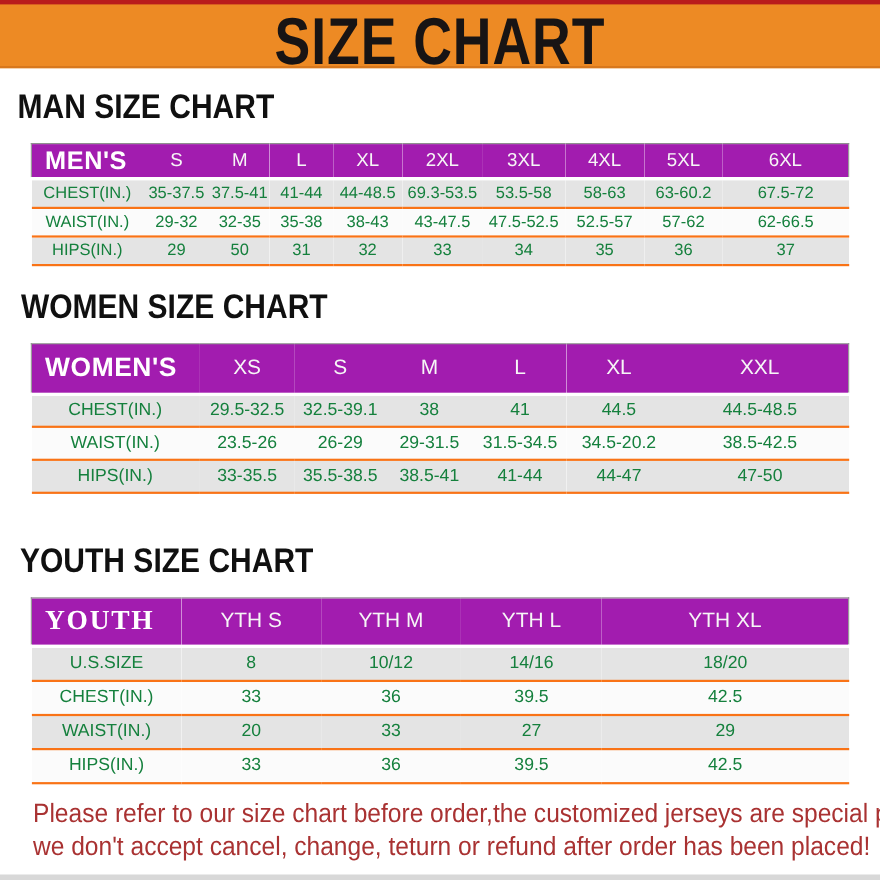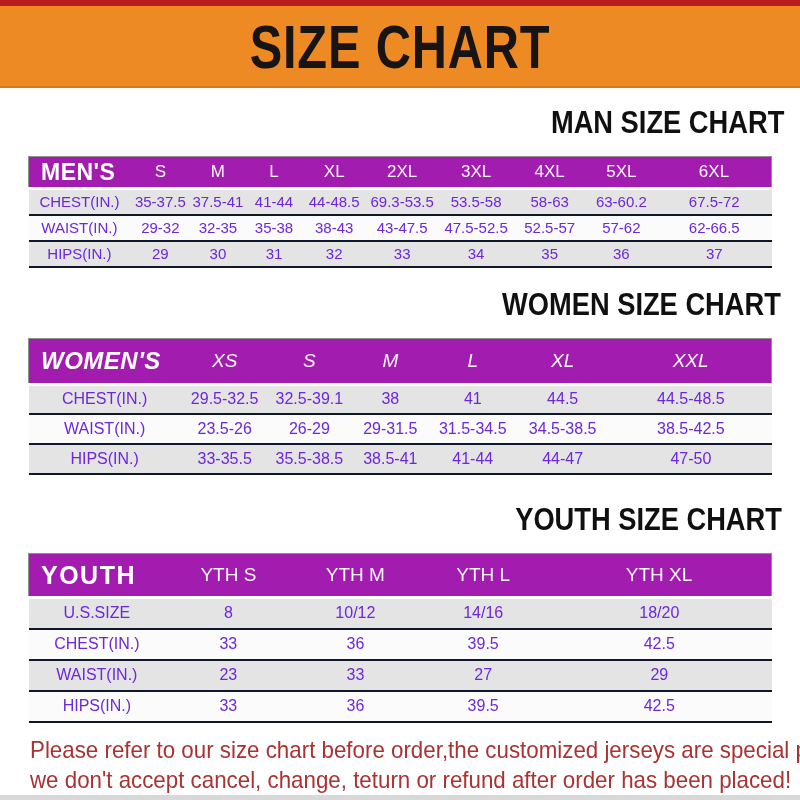--- a/index.html
+++ b/index.html
@@ -6,78 +6,78 @@
   body{
     width:800px;height:800px;
     background:#ffffff;
     font-family:"Liberation Sans", sans-serif;
     overflow:hidden;
   }
   .page{position:relative;width:800px;height:800px;background:#ffffff;}
 
   
   .banner{
-    height:88px;
+    height:62px;
     background:#ED8A24;
-    border-top:6px solid #b91c1c;
+    border-top:4px solid #b91c1c;
     border-bottom:2px solid #D8781D;
-    display:flex;align-items:center;justify-content:center;
+    display:flex;justify-content:center;
     box-sizing:border-box;
   }
   .banner-title{
     display:inline-block;
     font-size:58px;font-weight:bold;color:#181414;
     transform:scale(0.84,1.04);
     letter-spacing:1px;white-space:nowrap;
   }
 
   
-  .section-heading{text-align:right;line-height:38px;height:38px;}
+  .section-heading{text-align:left;line-height:38px;height:38px;}
   .section-heading > span{
     display:inline-block;font-weight:bold;font-size:31px;color:#101010;
     transform:scaleX(0.88);white-space:nowrap;
   }
   .h-man{margin-top:16px;}
-  .h-women{margin-top:18px;padding-left:23px;}
-  .h-youth{margin-top:26px;}
+  .h-women{margin-top:18px;}
+  .h-youth{margin-top:42px;}
 
   
   table.size-table{
     width:744px;margin:14px auto 0 auto;
     border-collapse:collapse;table-layout:fixed;
   }
   .size-table th,.size-table td{
     padding:0;text-align:center;vertical-align:middle;
     overflow:hidden;white-space:nowrap;
   }
   .size-table thead tr{
     background:#a21caf;color:#f6f6f6;
     border:1px solid #8f8f8f;border-bottom:3px solid #ffffff;
   }
   .size-table thead th.bar-label{
     text-align:left;padding-left:12px;
     font-weight:bold;letter-spacing:0.5px;color:#ffffff;
   }
-  .size-table tbody tr{border-bottom:2px solid #0f172a;color:#6d28d9;}
+  .size-table tbody tr{border-bottom:2px solid #f97316;color:#15803d;}
   .r-gray{background:#E4E4E4;}
   .r-white{background:#FBFBFB;}
 
   .men thead tr{height:32px;}
   .men thead th{font-size:17px;font-weight:normal;}
   .men thead th.bar-label{font-size:23px;}
   .men tbody tr{height:26px;font-size:15px;}
 
   .women thead tr{height:46px;}
-  .women thead th{font-size:19px;font-weight:normal;font-style:italic;}
+  .women thead th{font-size:19px;font-weight:normal;}
   .women thead th.bar-label{font-size:24px;}
   .women tbody tr{height:30px;font-size:16px;}
 
   .youth thead tr{height:44px;}
   .youth thead th{font-size:19px;font-weight:normal;}
-  .youth thead th.bar-label{font-size:25px;letter-spacing:1.5px;}
+  .youth thead th.bar-label{font-size:25px;letter-spacing:1.5px;font-family:Liberation Serif, serif;}
   .youth tbody tr{height:31px;font-size:16px;}
 
   
   .footer{
     margin-top:12px;padding-left:30px;
     color:#A93232;font-size:24px;line-height:30px;
   }
   .footer .line{
     display:block;transform:scaleX(0.93);transform-origin:left center;
     white-space:nowrap;
@@ -149,21 +149,21 @@
         <td>38-43</td>
         <td>43-47.5</td>
         <td>47.5-52.5</td>
         <td>52.5-57</td>
         <td>57-62</td>
         <td>62-66.5</td>
       </tr>
       <tr class="r-gray">
         <td>HIPS(IN.)</td>
         <td>29</td>
-        <td>30</td>
+        <td>50</td>
         <td>31</td>
         <td>32</td>
         <td>33</td>
         <td>34</td>
         <td>35</td>
         <td>36</td>
         <td>37</td>
       </tr>
     </tbody>
   </table>
@@ -202,21 +202,21 @@
         <td>41</td>
         <td>44.5</td>
         <td>44.5-48.5</td>
       </tr>
       <tr class="r-white">
         <td>WAIST(IN.)</td>
         <td>23.5-26</td>
         <td>26-29</td>
         <td>29-31.5</td>
         <td>31.5-34.5</td>
-        <td>34.5-38.5</td>
+        <td>34.5-20.2</td>
         <td>38.5-42.5</td>
       </tr>
       <tr class="r-gray">
         <td>HIPS(IN.)</td>
         <td>33-35.5</td>
         <td>35.5-38.5</td>
         <td>38.5-41</td>
         <td>41-44</td>
         <td>44-47</td>
         <td>47-50</td>
@@ -255,21 +255,21 @@
       </tr>
       <tr class="r-white">
         <td>CHEST(IN.)</td>
         <td>33</td>
         <td>36</td>
         <td>39.5</td>
         <td>42.5</td>
       </tr>
       <tr class="r-gray">
         <td>WAIST(IN.)</td>
-        <td>23</td>
+        <td>20</td>
         <td>33</td>
         <td>27</td>
         <td>29</td>
       </tr>
       <tr class="r-white">
         <td>HIPS(IN.)</td>
         <td>33</td>
         <td>36</td>
         <td>39.5</td>
         <td>42.5</td>

